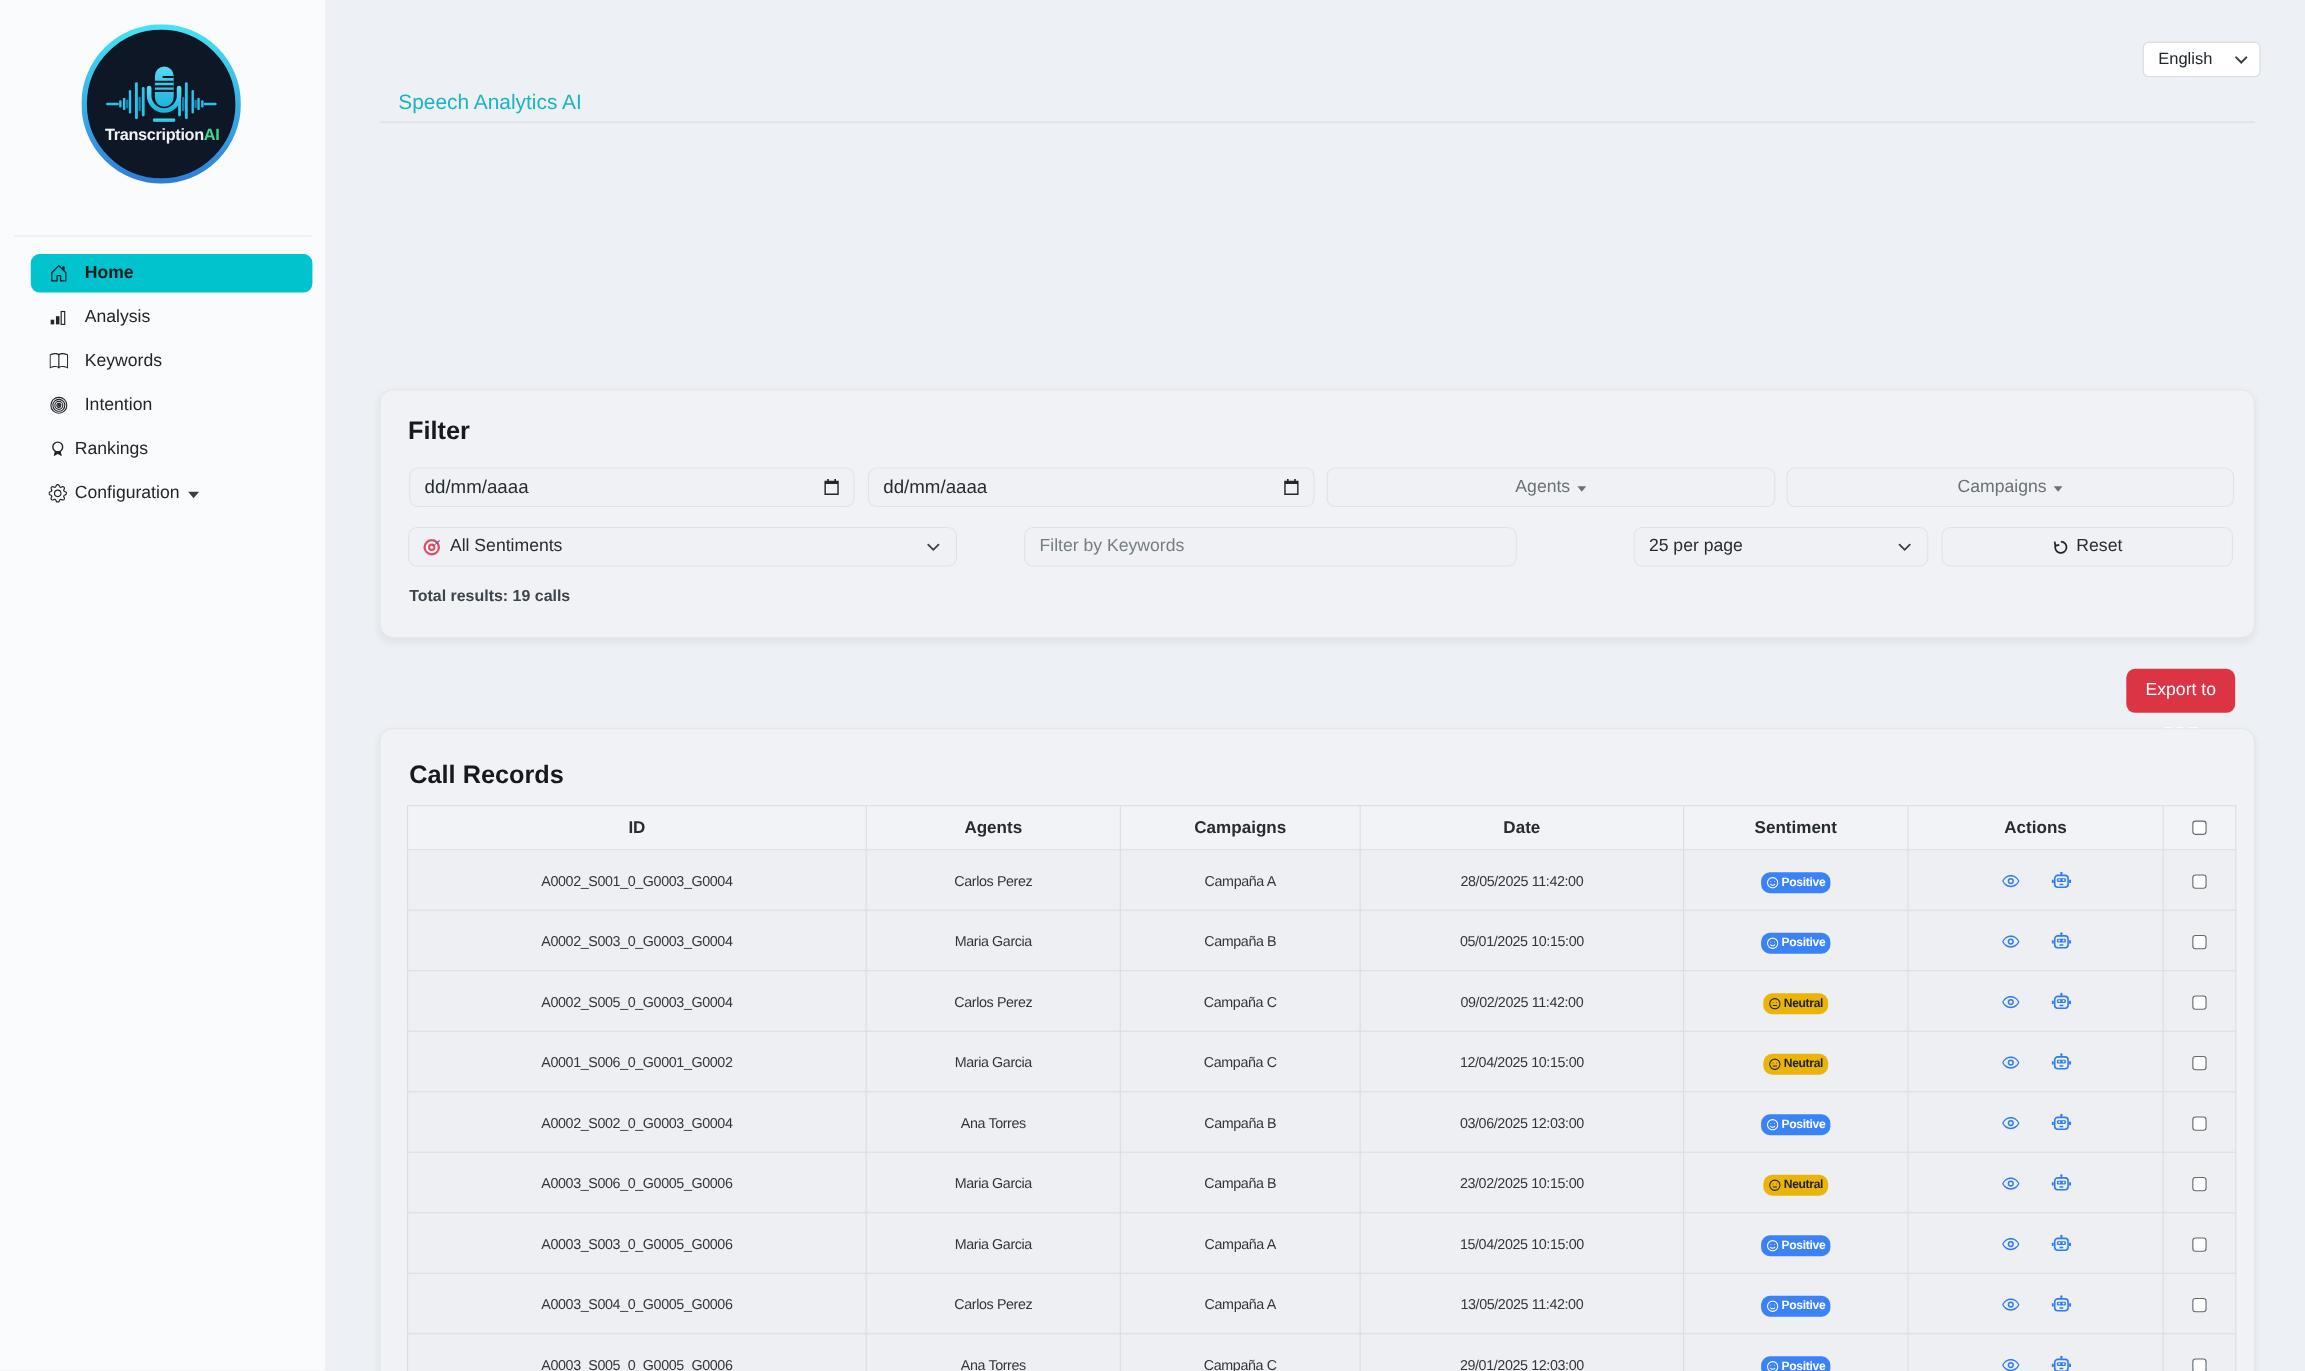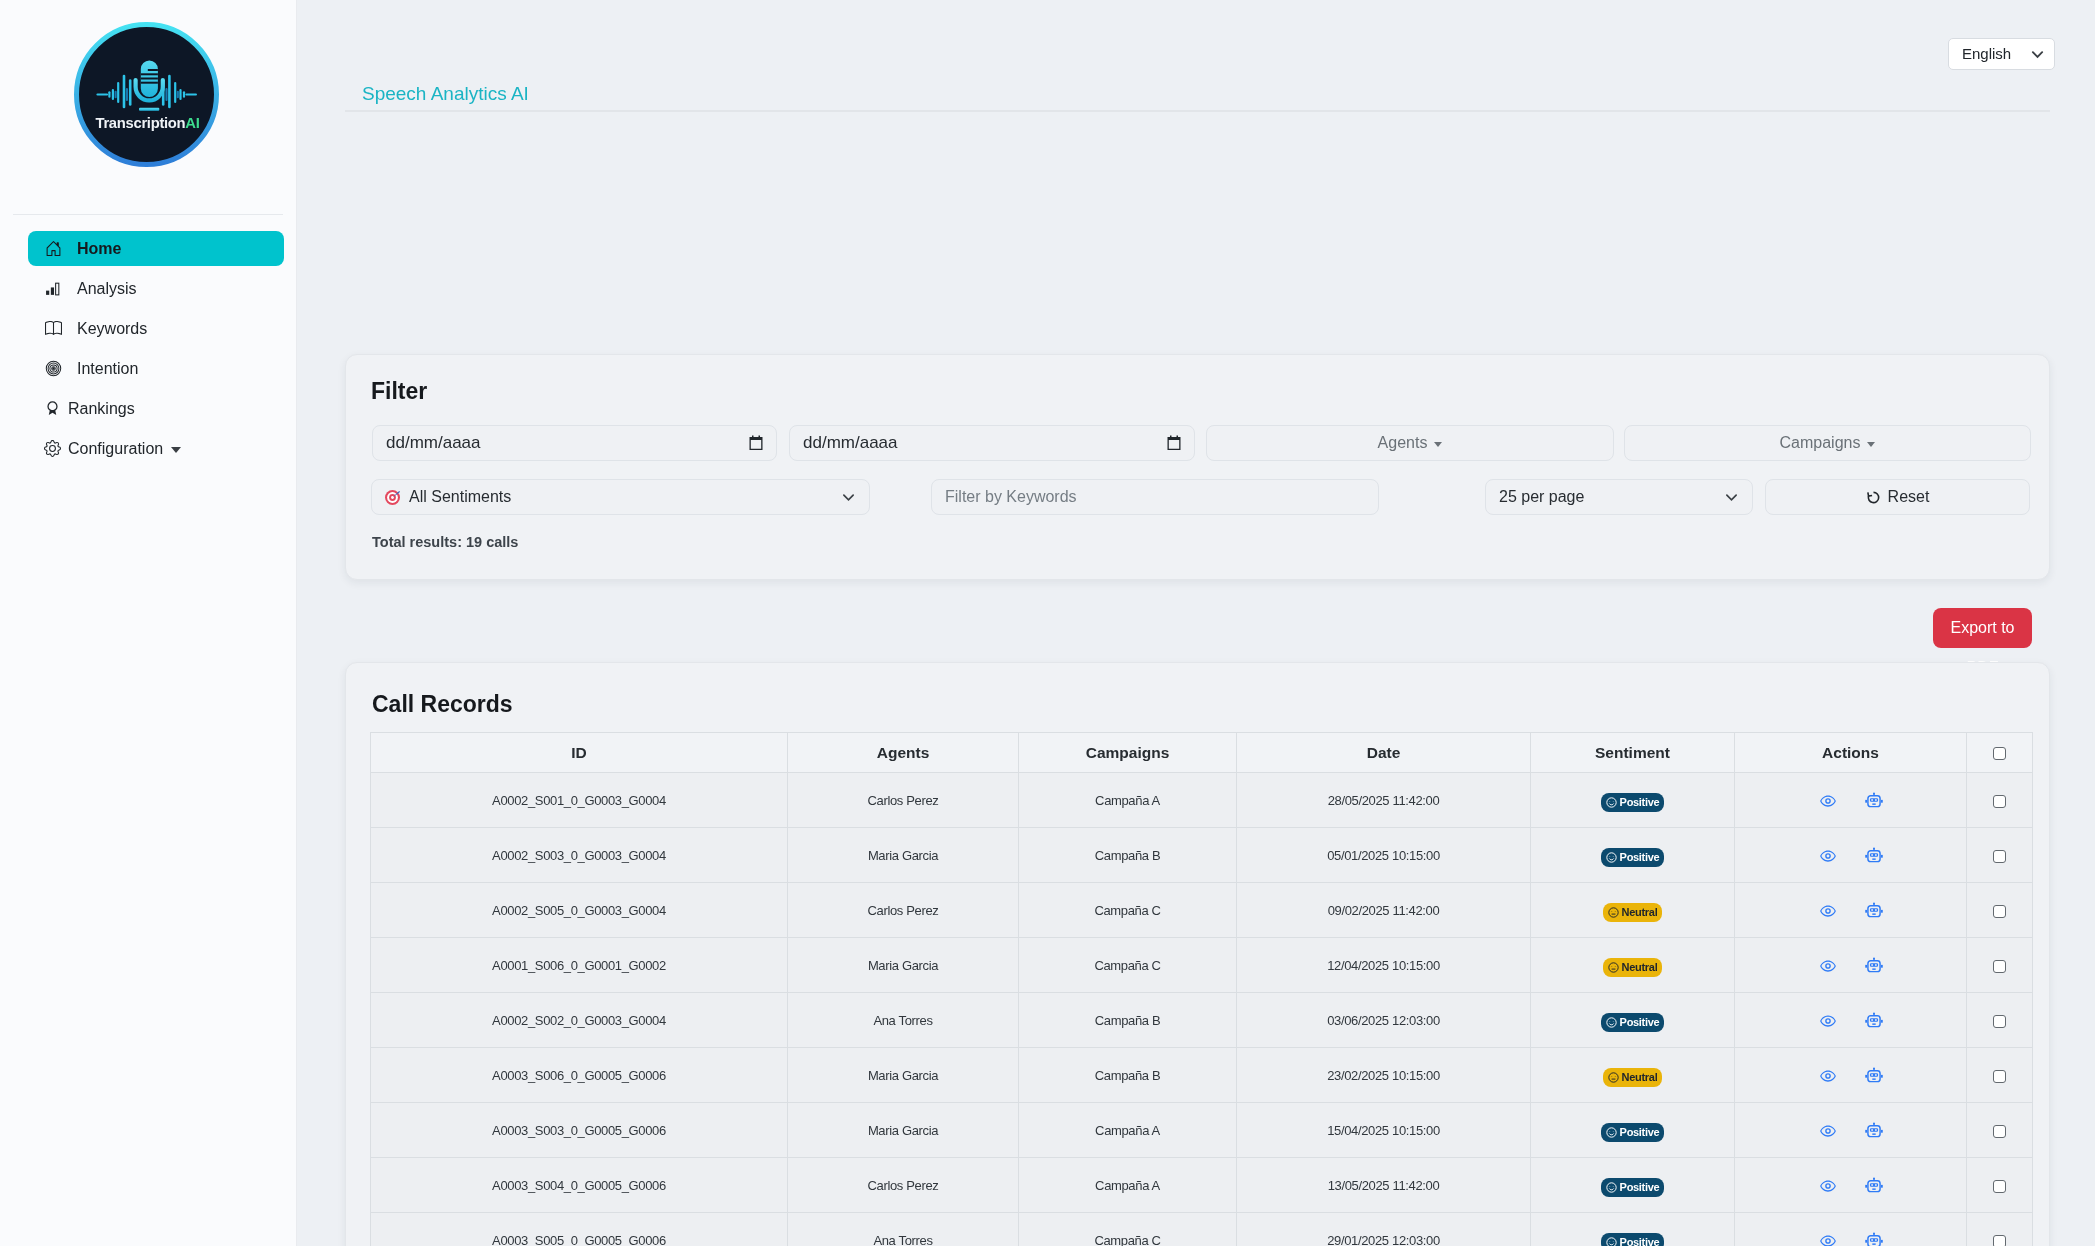--- a/index.html
+++ b/index.html
@@ -33,21 +33,21 @@
 .muted { color:#6a7177; }
 .total { position:absolute; left:26px; top:179px; font-size:14.5px; font-weight:bold; color:#3d444b; }
 .exportbtn { position:absolute; left:1636px; top:608px; width:99px; height:40px; background:#da3445; border-radius:8px; color:#ffffff; font-size:16px; text-align:center; line-height:40px; }
 #card-rec { top:662px; height:600px; }
 #card-rec h2 { position:absolute; left:26px; top:28px;text-align:center; }
 table.rec { position:absolute; left:24px; top:69px; width:1659px; border-collapse:collapse; table-layout:fixed; }
 table.rec th { height:40px; font-size:15.5px; font-weight:bold; color:#272c31; background:#f1f3f6; }
 table.rec td { height:55px; font-size:13px; letter-spacing:-0.35px; color:#31373d; text-align:center; background:#edeff2; }
 table.rec th, table.rec td { border:1px solid #dadee2; }
 .badge { display:inline-flex; align-items:center; gap:3px; height:19px; padding:0 5px; border-radius:8px; font-size:11px; letter-spacing:-0.3px; font-weight:bold; position:relative; top:2px; }
-.badge.pos { background:#0c4a6e; color:#ffffff;align-items:center; }
+.badge.pos { background:#3b82f6; color:#ffffff;align-items:center; }
 .badge.neu { background:#eab40a; color:#21262b; }
 .acts { display:flex; justify-content:center; align-items:center; gap:28px; } .acts svg { position:relative; top:1px; }
 .cb { display:inline-block; width:13px; height:13px; border:1.4px solid #63696f; border-radius:3px; background:#ffffff; vertical-align:middle; }
 </style>
 </head>
 <body>
 <div class="sidebar">
   <svg class="logo" viewBox="0 0 145 145">
     <defs>
       <linearGradient id="ring" x1="0" y1="0" x2="0" y2="1">

